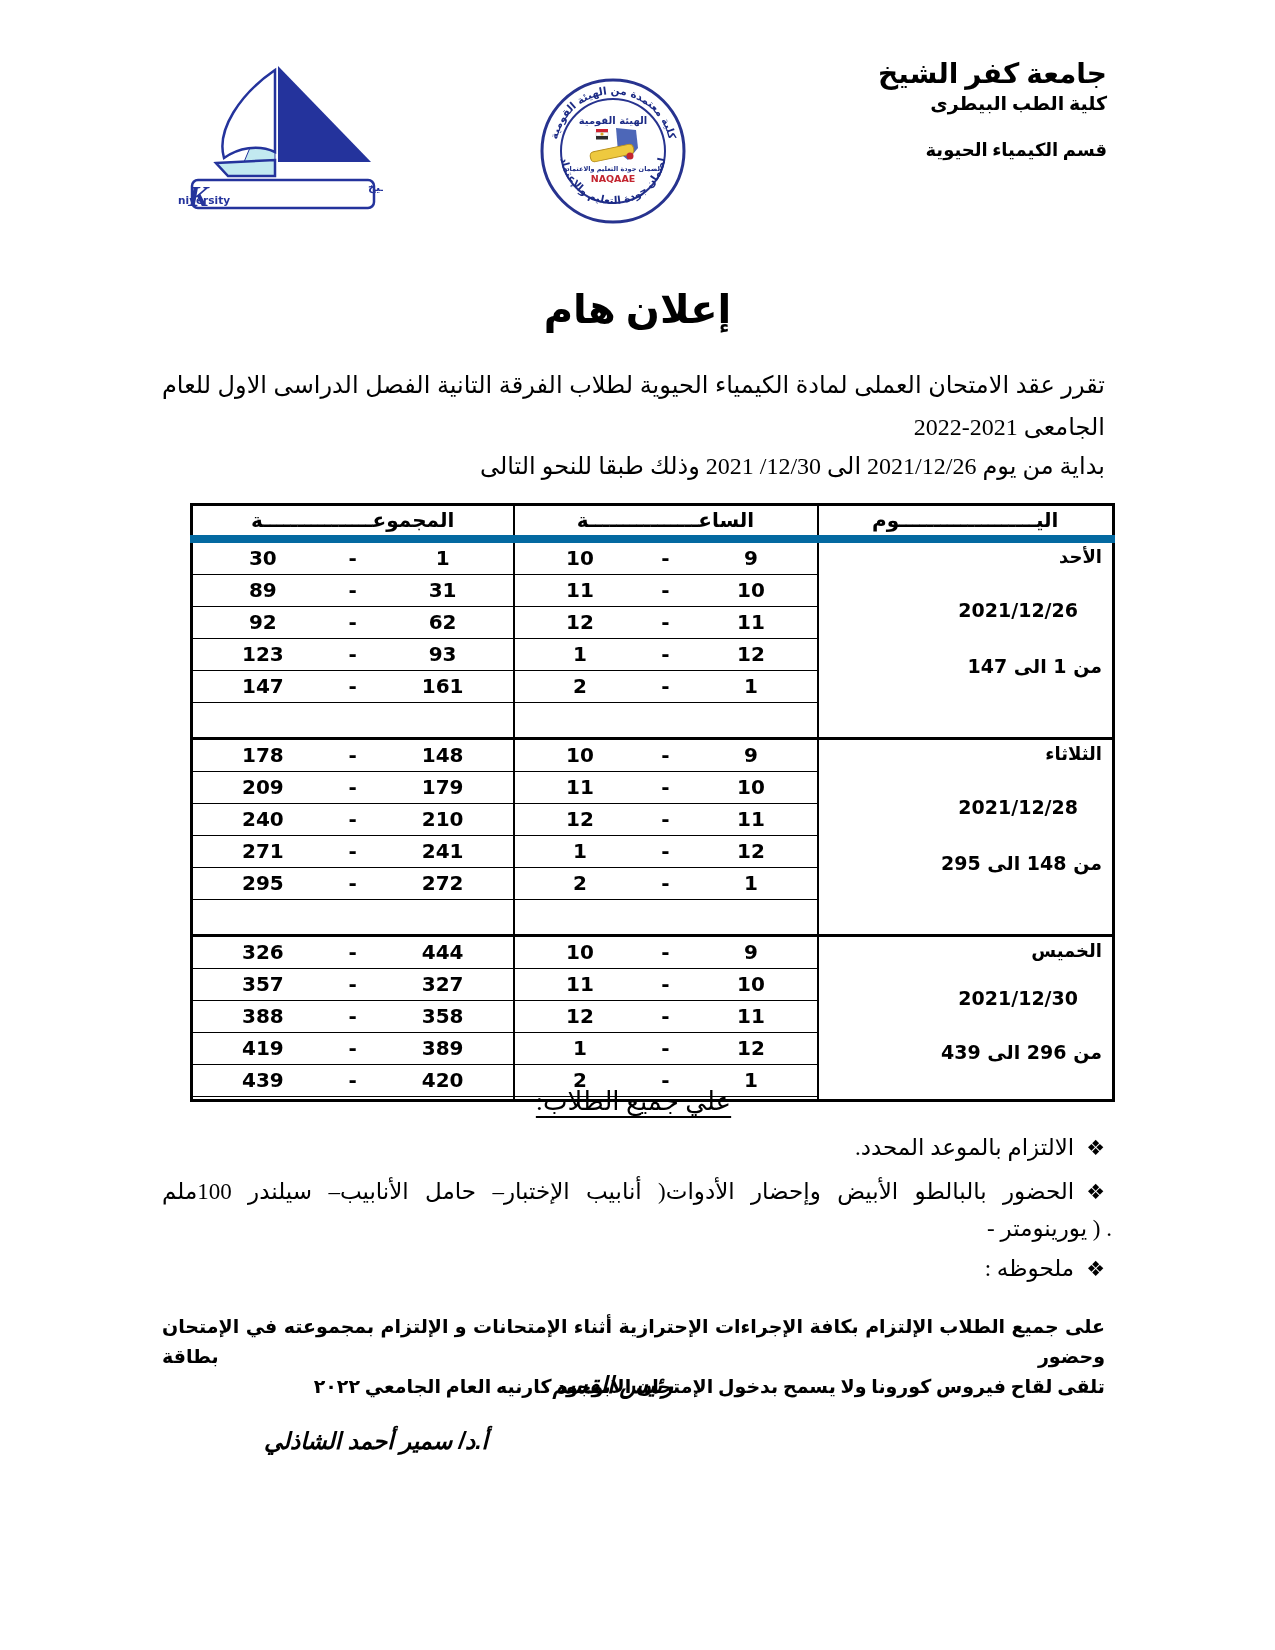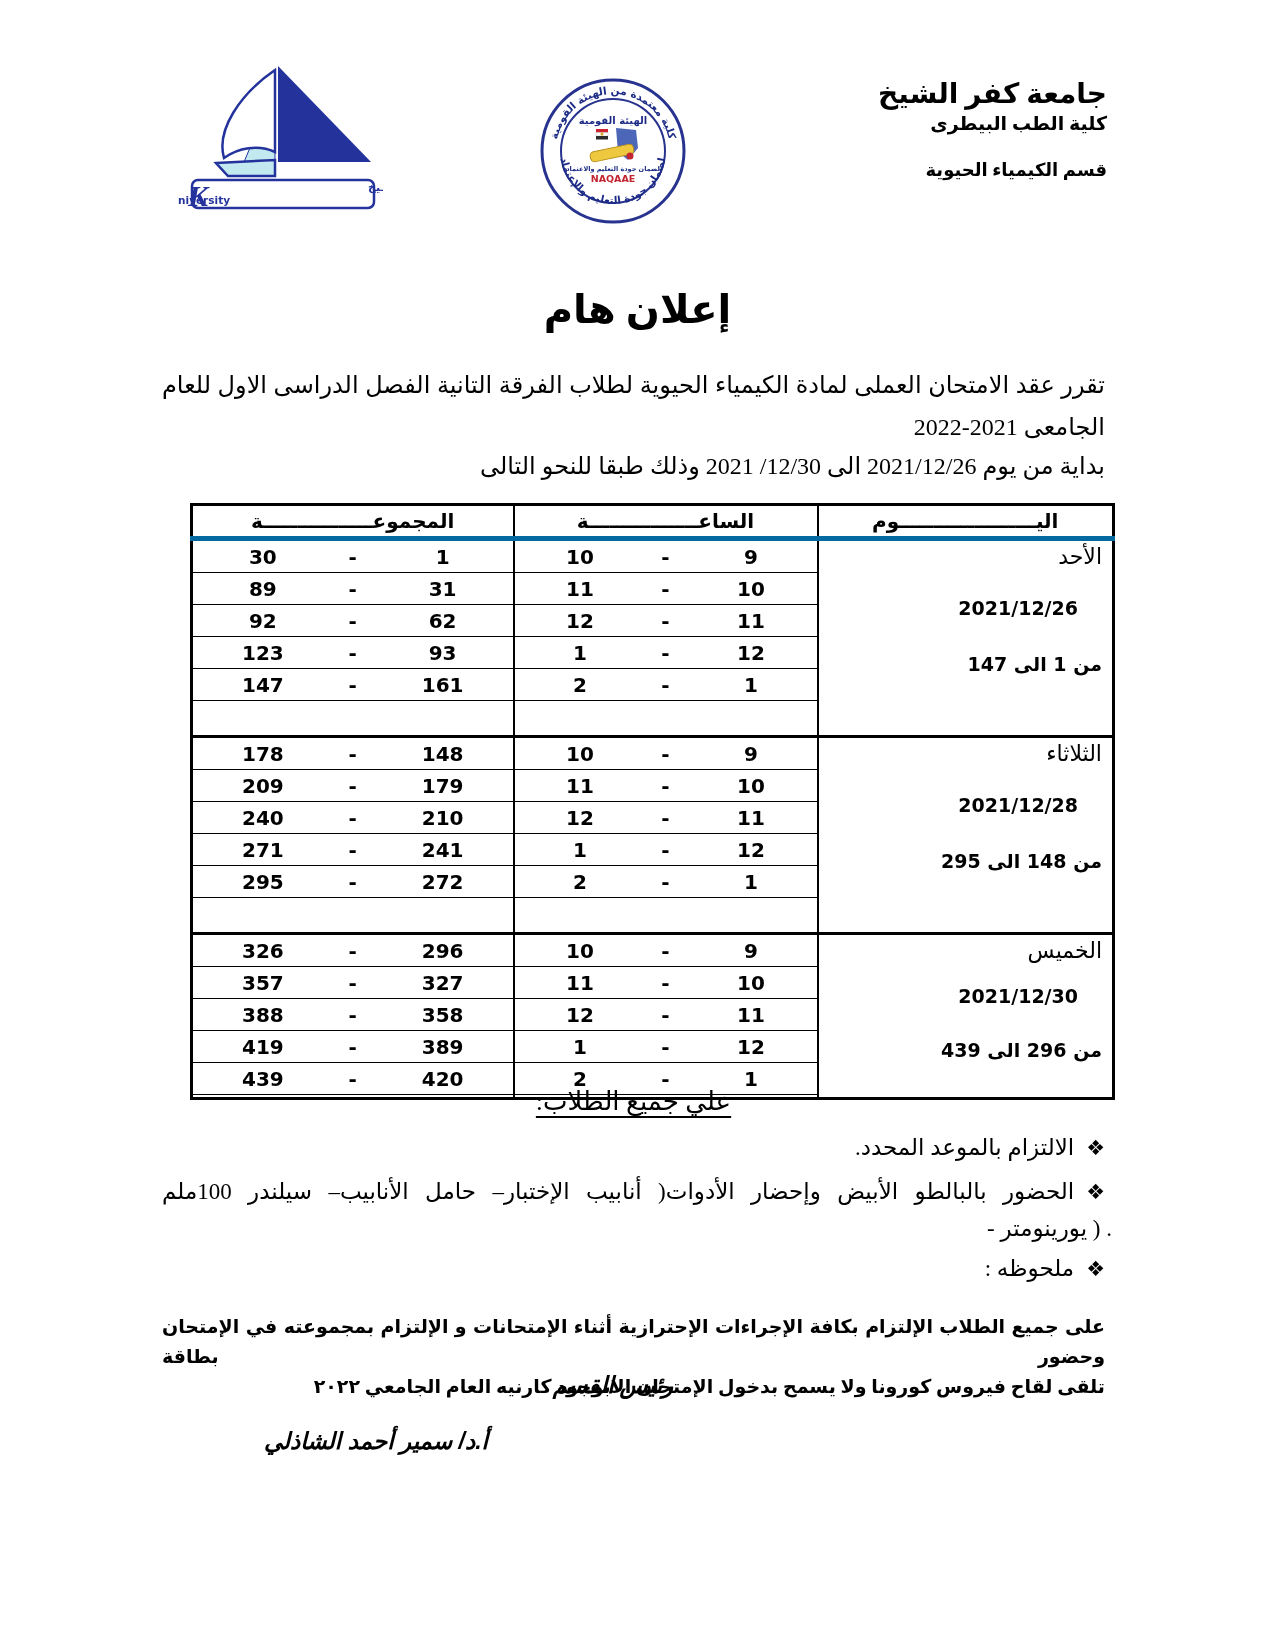--- a/index.html
+++ b/index.html
@@ -2,21 +2,21 @@
 <html lang="ar" dir="rtl"><head>
 <meta charset="utf-8">
 <style>
   html,body{margin:0;padding:0;background:#ffffff;}
   .page{position:relative;width:1275px;height:1650px;background:#fff;color:#000;
         direction:rtl;font-family:"DejaVu Sans","Liberation Sans",sans-serif;overflow:hidden;}
 
   
   .univ-logo{position:absolute;top:60px;left:178px;width:205px;height:150px;}
   .naqaae-seal{position:absolute;top:76px;left:538px;width:150px;height:150px;}
-  .hdr-text{position:absolute;top:77px;right:168px;text-align:right;
+  .hdr-text{position:absolute;top:57px;right:168px;text-align:right;
             font-family:"Liberation Serif","DejaVu Serif","DejaVu Sans",serif;}
   .hdr-univ{font-size:28px;font-weight:700;line-height:34px;}
   .hdr-fac{font-size:19px;font-weight:700;line-height:26px;}
   .hdr-dep{font-size:18px;font-weight:700;margin-top:22px;}
 
   
   .doc-title{position:absolute;top:286px;left:0;width:100%;text-align:center;
              font-family:"Liberation Serif","DejaVu Serif","DejaVu Sans",serif;
              font-size:40px;font-weight:700;}
   .intro{position:absolute;top:364px;right:170px;left:162px;
@@ -26,35 +26,35 @@
   .intro .l2{text-align:right;}
   .sched-line{position:absolute;top:452px;right:170px;left:162px;text-align:right;
               font-family:"Liberation Serif","DejaVu Serif","DejaVu Sans",serif;
               font-size:24px;}
 
   
   .sched{position:absolute;top:503px;left:190px;width:922px;border-collapse:collapse;
          table-layout:fixed;border:3px solid #000;}
   .sched th{font-family:"Liberation Serif","DejaVu Serif","DejaVu Sans",serif;
             font-weight:700;font-size:20px;text-align:center;padding:0;
-            border-bottom:5px solid #0369a1;overflow:hidden;white-space:nowrap;}
+            border-bottom:8px solid #0369a1;overflow:hidden;white-space:nowrap;}
   th.hour-h,td.hour-cell{border-left:2px solid #000;}
   th.day-h,td.day-cell{border-left:2px solid #000;}
   tr.hdr{height:34px;}
   tr.data{height:31px;}
   tr.gap{height:36px;}
   tr.gap-sm{height:4px;}
   tr.data td.hour-cell,tr.data td.group-cell{border-bottom:1.5px solid #000;}
   tr.section-start td{border-top:3px solid #000;}
   td{padding:0;vertical-align:top;}
   .pair{display:grid;grid-template-columns:1fr 40px 1fr;align-items:center;height:31px;
         font-size:20px;font-weight:600;}
   .pair span{text-align:center;direction:ltr;}
   .day-cell{position:relative;}
-  .day-name{position:absolute;top:3px;right:10px;font-size:22px;font-weight:400;}
+  .day-name{position:absolute;top:3px;right:10px;font-size:18px;font-weight:700;}
   .day-date{position:absolute;top:56px;right:34px;font-size:19px;font-weight:700;direction:ltr;}
   .day-range{position:absolute;top:112px;right:10px;font-size:19px;font-weight:700;}
   td.day-cell.s2 .day-date{top:50px;}
   td.day-cell.s2 .day-range{top:104px;}
 
   
   .notes{position:absolute;top:1086px;right:170px;left:162px;
          font-family:"Liberation Serif","DejaVu Serif","DejaVu Sans",serif;}
   .notes-heading{font-size:26px;text-decoration:underline;text-underline-offset:6px;
                  text-align:center;margin-bottom:14px;}
@@ -333,21 +333,21 @@
           </td>
           <td class="hour-cell">
             <div class="pair">
               <span>9</span>
               <span>-</span>
               <span>10</span>
             </div>
           </td>
           <td class="group-cell">
             <div class="pair">
-              <span>296</span>
+              <span>444</span>
               <span>-</span>
               <span>326</span>
             </div>
           </td>
         </tr>
         <tr class="data">
           <td class="hour-cell">
             <div class="pair">
               <span>10</span>
               <span>-</span>

